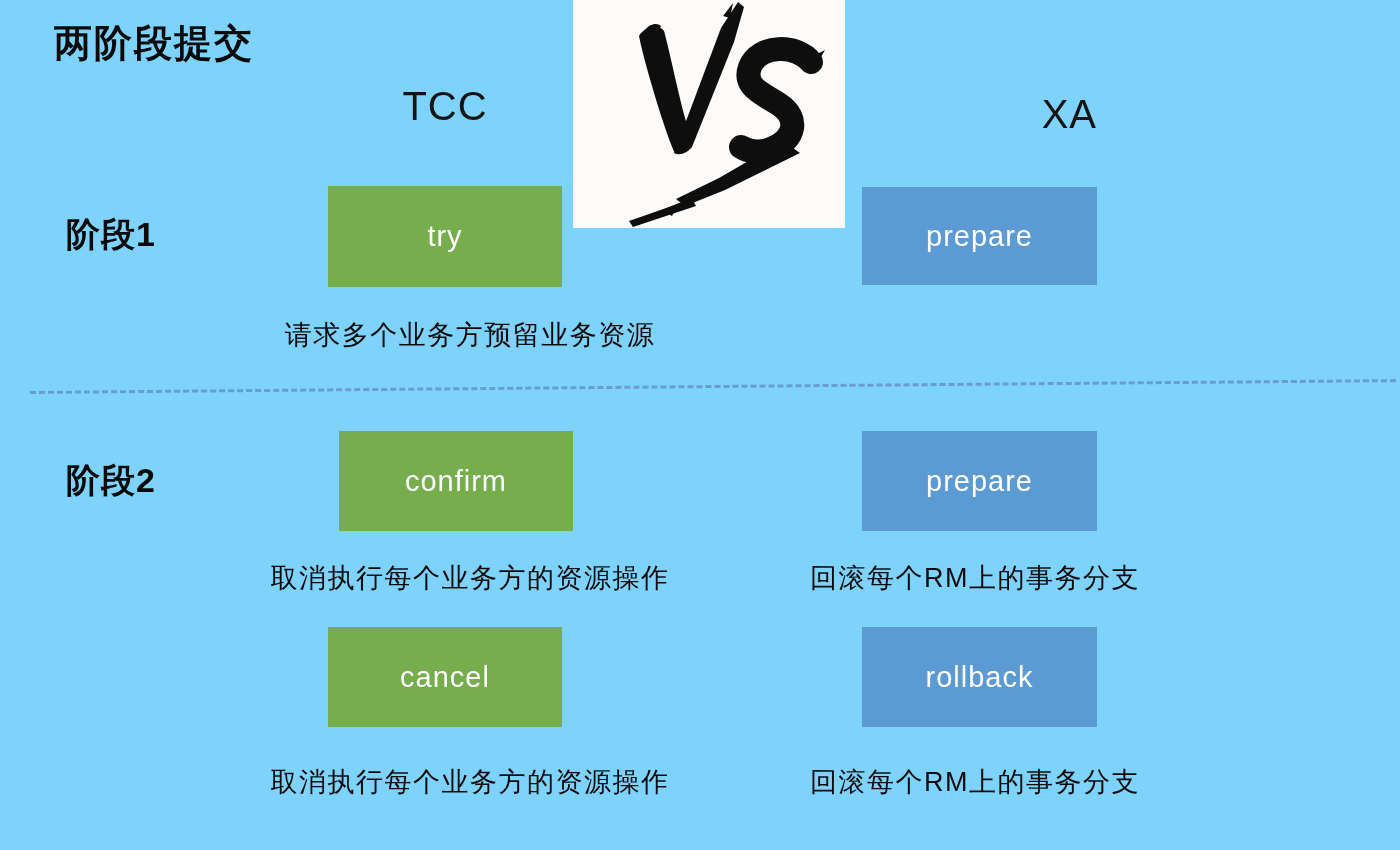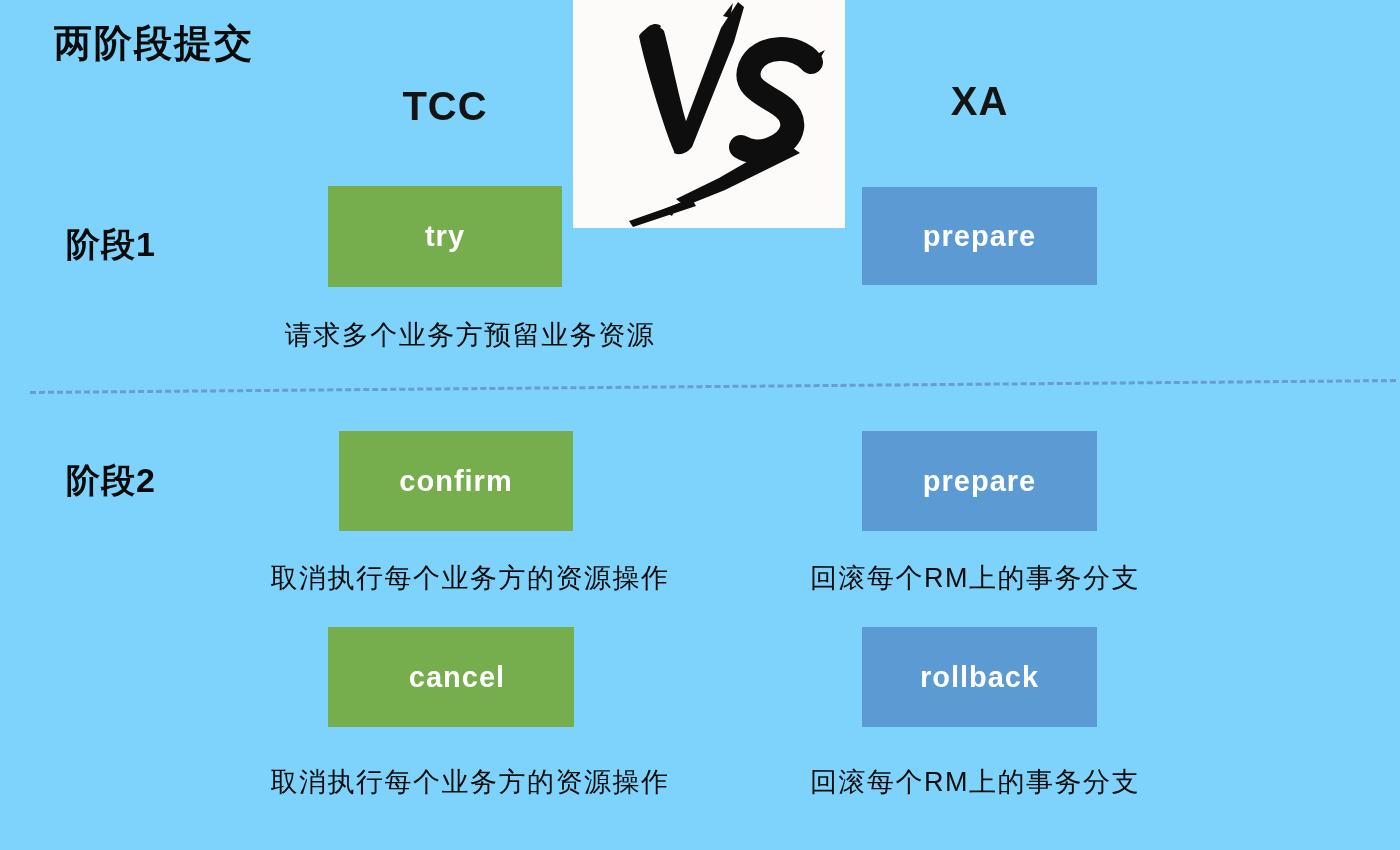--- a/index.html
+++ b/index.html
@@ -11,49 +11,49 @@
     font-family:"Liberation Sans","DejaVu Sans",sans-serif;
     color:#111;
   }
   .abs{position:absolute;}
   .page-title{
     left:54px;top:18px;
     font-size:38px;font-weight:bold;
     letter-spacing:2px;color:#0a0a0a;
   }
   .col-header{
-    font-size:40px;font-weight:bold;color:#141414;
+    font-size:40px;font-weight:normal;color:#141414;
     text-align:center;letter-spacing:1px;
   }
   .col-header.tcc{left:328px;top:84px;width:234px;}
-  .col-header.xa{left:862px;top:79px;width:235px;}
+  .col-header.xa{left:862px;top:92px;width:235px;text-align:right;}
   .vs-wrap{
     left:573px;top:0;width:272px;height:228px;
     background:#fcfbfa;
   }
   .phase-label{
     font-size:34px;font-weight:bold;color:#0a0a0a;
     left:66px;letter-spacing:1px;
   }
-  .phase-1{top:222px;}
+  .phase-1{top:212px;}
   .phase-2{top:458px;}
   .op-box{
     width:234px;height:100px;
     display:flex;align-items:center;justify-content:center;
-    font-size:29px;font-weight:700;
+    font-size:29px;font-weight:400;
     color:var(--box-text,#ffffff);
     letter-spacing:1px;
   }
   .op-box.green{background:var(--tcc-green,#76ad4d);}
   .op-box.blue{background:var(--xa-blue,#5b9ad2);}
   .box-try{left:328px;top:186px;height:101px;}
   .box-prepare{left:862px;top:187px;width:235px;height:98px;}
   .box-confirm{left:339px;top:431px;}
   .box-commit{left:862px;top:431px;width:235px;}
-  .box-cancel{left:328px;top:627px;padding-left:12px;}
+  .box-cancel{left:328px;top:627px;}
   .box-rollback{left:862px;top:627px;width:235px;}
   .caption{
     font-size:27px;color:#0c0c0c;
     text-align:center;letter-spacing:1.5px;
     font-weight:400;
   }
   .cap-left{left:170px;width:600px;}
   .cap-right{left:740px;width:470px;}
   .cap-row1{top:317px;}
   .cap-row2{top:560px;}

